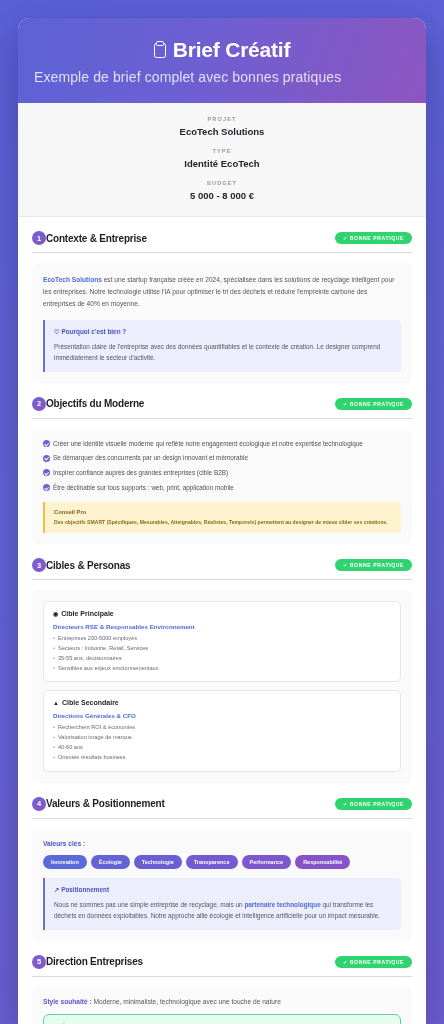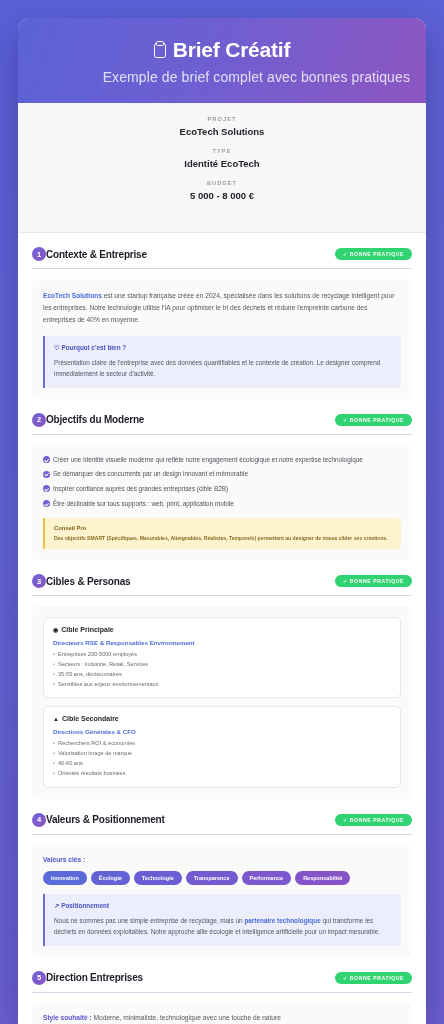--- a/index.html
+++ b/index.html
@@ -23,21 +23,21 @@
     border-radius: 12px 12px 0 0;
     overflow: hidden;
     box-shadow: 0 14px 40px rgba(20, 14, 70, 0.32);
     height: 1006px;
   }
 
   
   .hero {
     background: linear-gradient(110deg, #5b63d6 0%, #6e5fd2 45%, #8d56c0 100%);
     padding: 20px 16px 18px 16px;
-    text-align: right;
+    text-align: left;
   }
   .hero-title {
     color: #ffffff;
     font-size: 21px;
     font-weight: bold;
     letter-spacing: -0.2px;
     display: flex;
     align-items: center;
     justify-content: center;
     gap: 7px;
@@ -69,21 +69,21 @@
   }
 
   
   .meta {
     background: #f7f7f8;
     padding: 13px 10px 15px 10px;
     text-align: center;
     border-bottom: 1px solid #e8e8ec;
   }
   .meta-block { margin-bottom: 11px; }
-  .meta-block:last-child { margin-bottom: 16px; }
+  .meta-block:last-child { margin-bottom: 0; }
   .meta-label {
     font-size: 5.6px;
     letter-spacing: 1.1px;
     color: #9a9aa4;
     font-weight: bold;
     text-transform: uppercase;
   }
   .meta-value {
     font-size: 9.5px;
     font-weight: bold;

